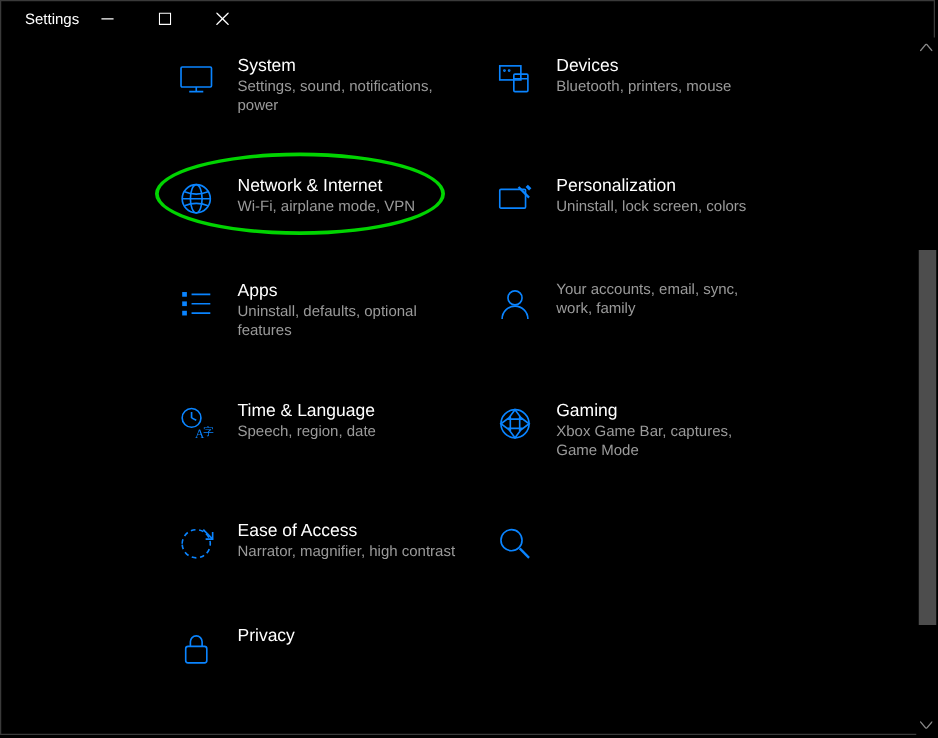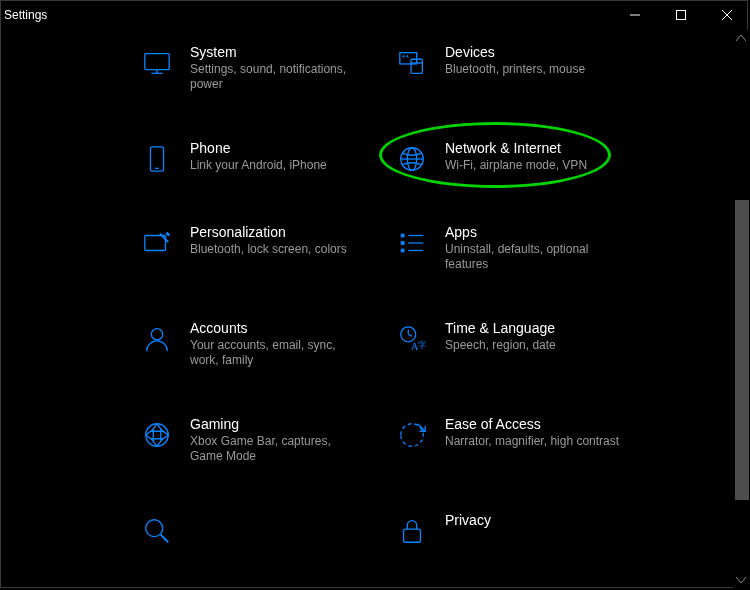--- a/index.html
+++ b/index.html
@@ -1,18 +1,18 @@
 <!DOCTYPE html>
 <html><head>
   <meta charset="utf-8">
   <style>
     * { margin: 0; padding: 0; box-sizing: border-box; }
     html, body { width: 750px; height: 590px; background: #000; font-family: "Segoe UI", Tahoma, sans-serif; color: #fff; overflow: hidden; }
     .window-border { width: 748px; height: 588px; border: 1px solid #3a3a3a; position: absolute; top: 0; left: 0; }
-    .titlebar { height: 30px; display: flex; align-items: center; justify-content: space-between; padding-left: 4px; }
+    .titlebar { height: 30px; display: flex; align-items: center; padding-left: 20px; }
     .titlebar-title { font-size: 12px; color: #fff; }
     .win-controls { display: flex; }
     .win-btn { width: 46px; height: 30px; display: flex; align-items: center; justify-content: center; color: #fff; }
     .win-btn svg { display: block; }
     .content { position: relative; height: 558px; padding-left: 25px; }
     .scrollbar-track { position: absolute; right: 1px; top: 0; bottom: 0; width: 16px; background: #000; }
     .scrollbar-thumb { position: absolute; right: 1px; top: 170px; width: 14px; height: 300px; background: #4d4d4d; }
     .scroll-arrow { position: absolute; right: 1px; width: 16px; height: 16px; display:flex; align-items:center; justify-content:center; }
     .scroll-up { top: 0; }
     .scroll-down { bottom: 0; }
@@ -79,32 +79,20 @@
             <circle cx="7" cy="9" r="0.5"></circle>
             <circle cx="11" cy="9" r="0.5"></circle>
           </svg>
       </div>
       <div class="texts">
         <div class="item-title">Devices</div>
         <div class="item-desc">Bluetooth, printers, mouse</div>
       </div>
     </div>
 
-    <div class="item">
-      <div class="icon-wrap">
-        <svg viewBox="0 0 32 32">
-            <rect x="9" y="3" width="14" height="26" rx="2"></rect>
-            <line x1="14" y1="26" x2="18" y2="26"></line>
-          </svg>
-      </div>
-      <div class="texts">
-        <div class="item-title">Phone</div>
-        <div class="item-desc">Link your Android, iPhone</div>
-      </div>
-    </div>
 
     <div class="item">
       <div class="icon-wrap">
         <svg viewBox="0 0 32 32">
             <circle cx="16" cy="16" r="12"></circle>
             <ellipse cx="16" cy="16" rx="5" ry="12"></ellipse>
             <line x1="4" y1="16" x2="28" y2="16"></line>
             <path d="M6 10 Q16 14 26 10"></path>
             <path d="M6 22 Q16 18 26 22"></path>
           </svg>
@@ -119,21 +107,21 @@
     <div class="item">
       <div class="icon-wrap">
         <svg viewBox="0 0 32 32">
             <rect x="3" y="8" width="22" height="16" rx="1"></rect>
             <line x1="19" y1="6" x2="28" y2="15" stroke-width="2"></line>
             <path d="M27 4 l3 3 -2 2 -3 -3 z" fill="#0a84ff" stroke="none"></path>
           </svg>
       </div>
       <div class="texts">
         <div class="item-title">Personalization</div>
-        <div class="item-desc">Bluetooth, lock screen, colors</div>
+        <div class="item-desc">Uninstall, lock screen, colors</div>
       </div>
     </div>
 
     <div class="item">
       <div class="icon-wrap">
         <svg viewBox="0 0 32 32">
             <rect x="4" y="6" width="4" height="4" fill="#0a84ff" stroke="none"></rect>
             <line x1="12" y1="8" x2="28" y2="8"></line>
             <rect x="4" y="14" width="4" height="4" fill="#0a84ff" stroke="none"></rect>
             <line x1="12" y1="16" x2="28" y2="16"></line>
@@ -148,21 +136,20 @@
     </div>
 
     <div class="item">
       <div class="icon-wrap">
         <svg viewBox="0 0 32 32">
             <circle cx="16" cy="11" r="6"></circle>
             <path d="M5 29 a11 11 0 0 1 22 0"></path>
           </svg>
       </div>
       <div class="texts">
-        <div class="item-title">Accounts</div>
         <div class="item-desc">Your accounts, email, sync, work, family</div>
       </div>
     </div>
 
     <div class="item">
       <div class="icon-wrap">
         <svg viewBox="0 0 32 32">
             <circle cx="12" cy="11" r="8"></circle>
             <line x1="12" y1="6" x2="12" y2="11"></line>
             <line x1="12" y1="11" x2="16" y2="13"></line>

